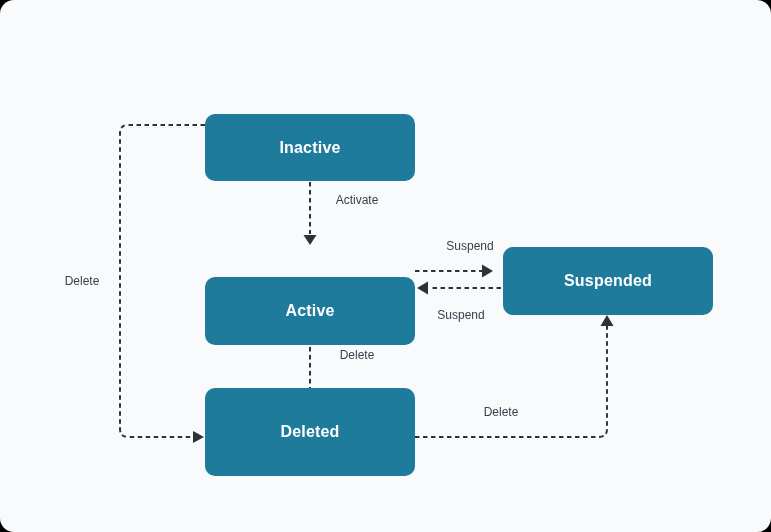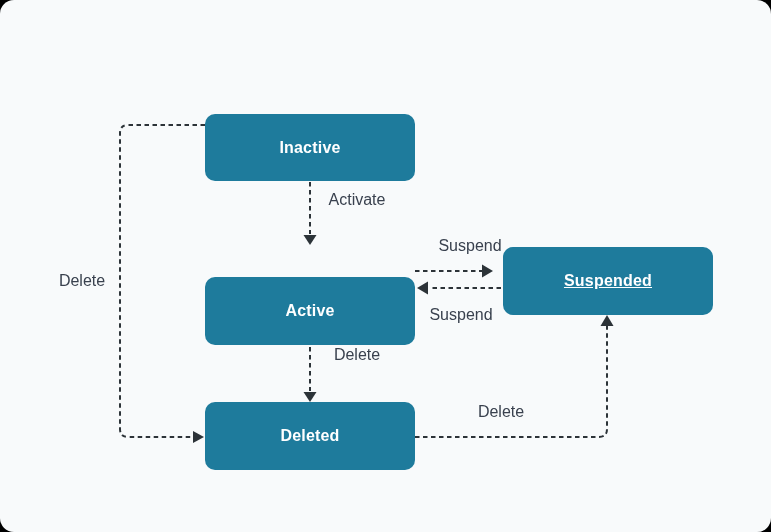--- a/index.html
+++ b/index.html
@@ -29,26 +29,26 @@
     display: flex;
     align-items: center;
     justify-content: center;
     color: #ffffff;
     font-size: 16px;
     font-weight: bold;
     letter-spacing: 0.2px;
   }
   .node-inactive  { left: 205px; top: 91px;  width: 210px; height: 67px; margin-top: 23px; }
   .node-active    { left: 205px; top: 247px; width: 210px; height: 68px; margin-top: 30px; }
-  .node-suspended { left: 503px; top: 247px; width: 210px; height: 68px; text-decoration: underline; }
-  .node-deleted   { left: 205px; top: 402px; width: 210px; height: 68px; }
+  .node-suspended { left: 503px; top: 247px; width: 210px; height: 68px; }
+  .node-deleted   { left: 205px; top: 388px; width: 210px; height: 88px; }
   .edge-label {
     position: absolute;
     transform: translate(-50%, -50%);
-    font-size: 16px;
+    font-size: 12px;
     color: #39414e;
     white-space: nowrap;
   }
   .lbl-activate      { left: 357px; top: 200px; }
   .lbl-suspend       { left: 470px; top: 246px; }
   .lbl-resume        { left: 461px; top: 315px; }
   .lbl-delete-mid    { left: 357px; top: 355px; }
   .lbl-delete-left   { left: 82px;  top: 281px; }
   .lbl-delete-bottom { left: 501px; top: 412px; }
 </style>

